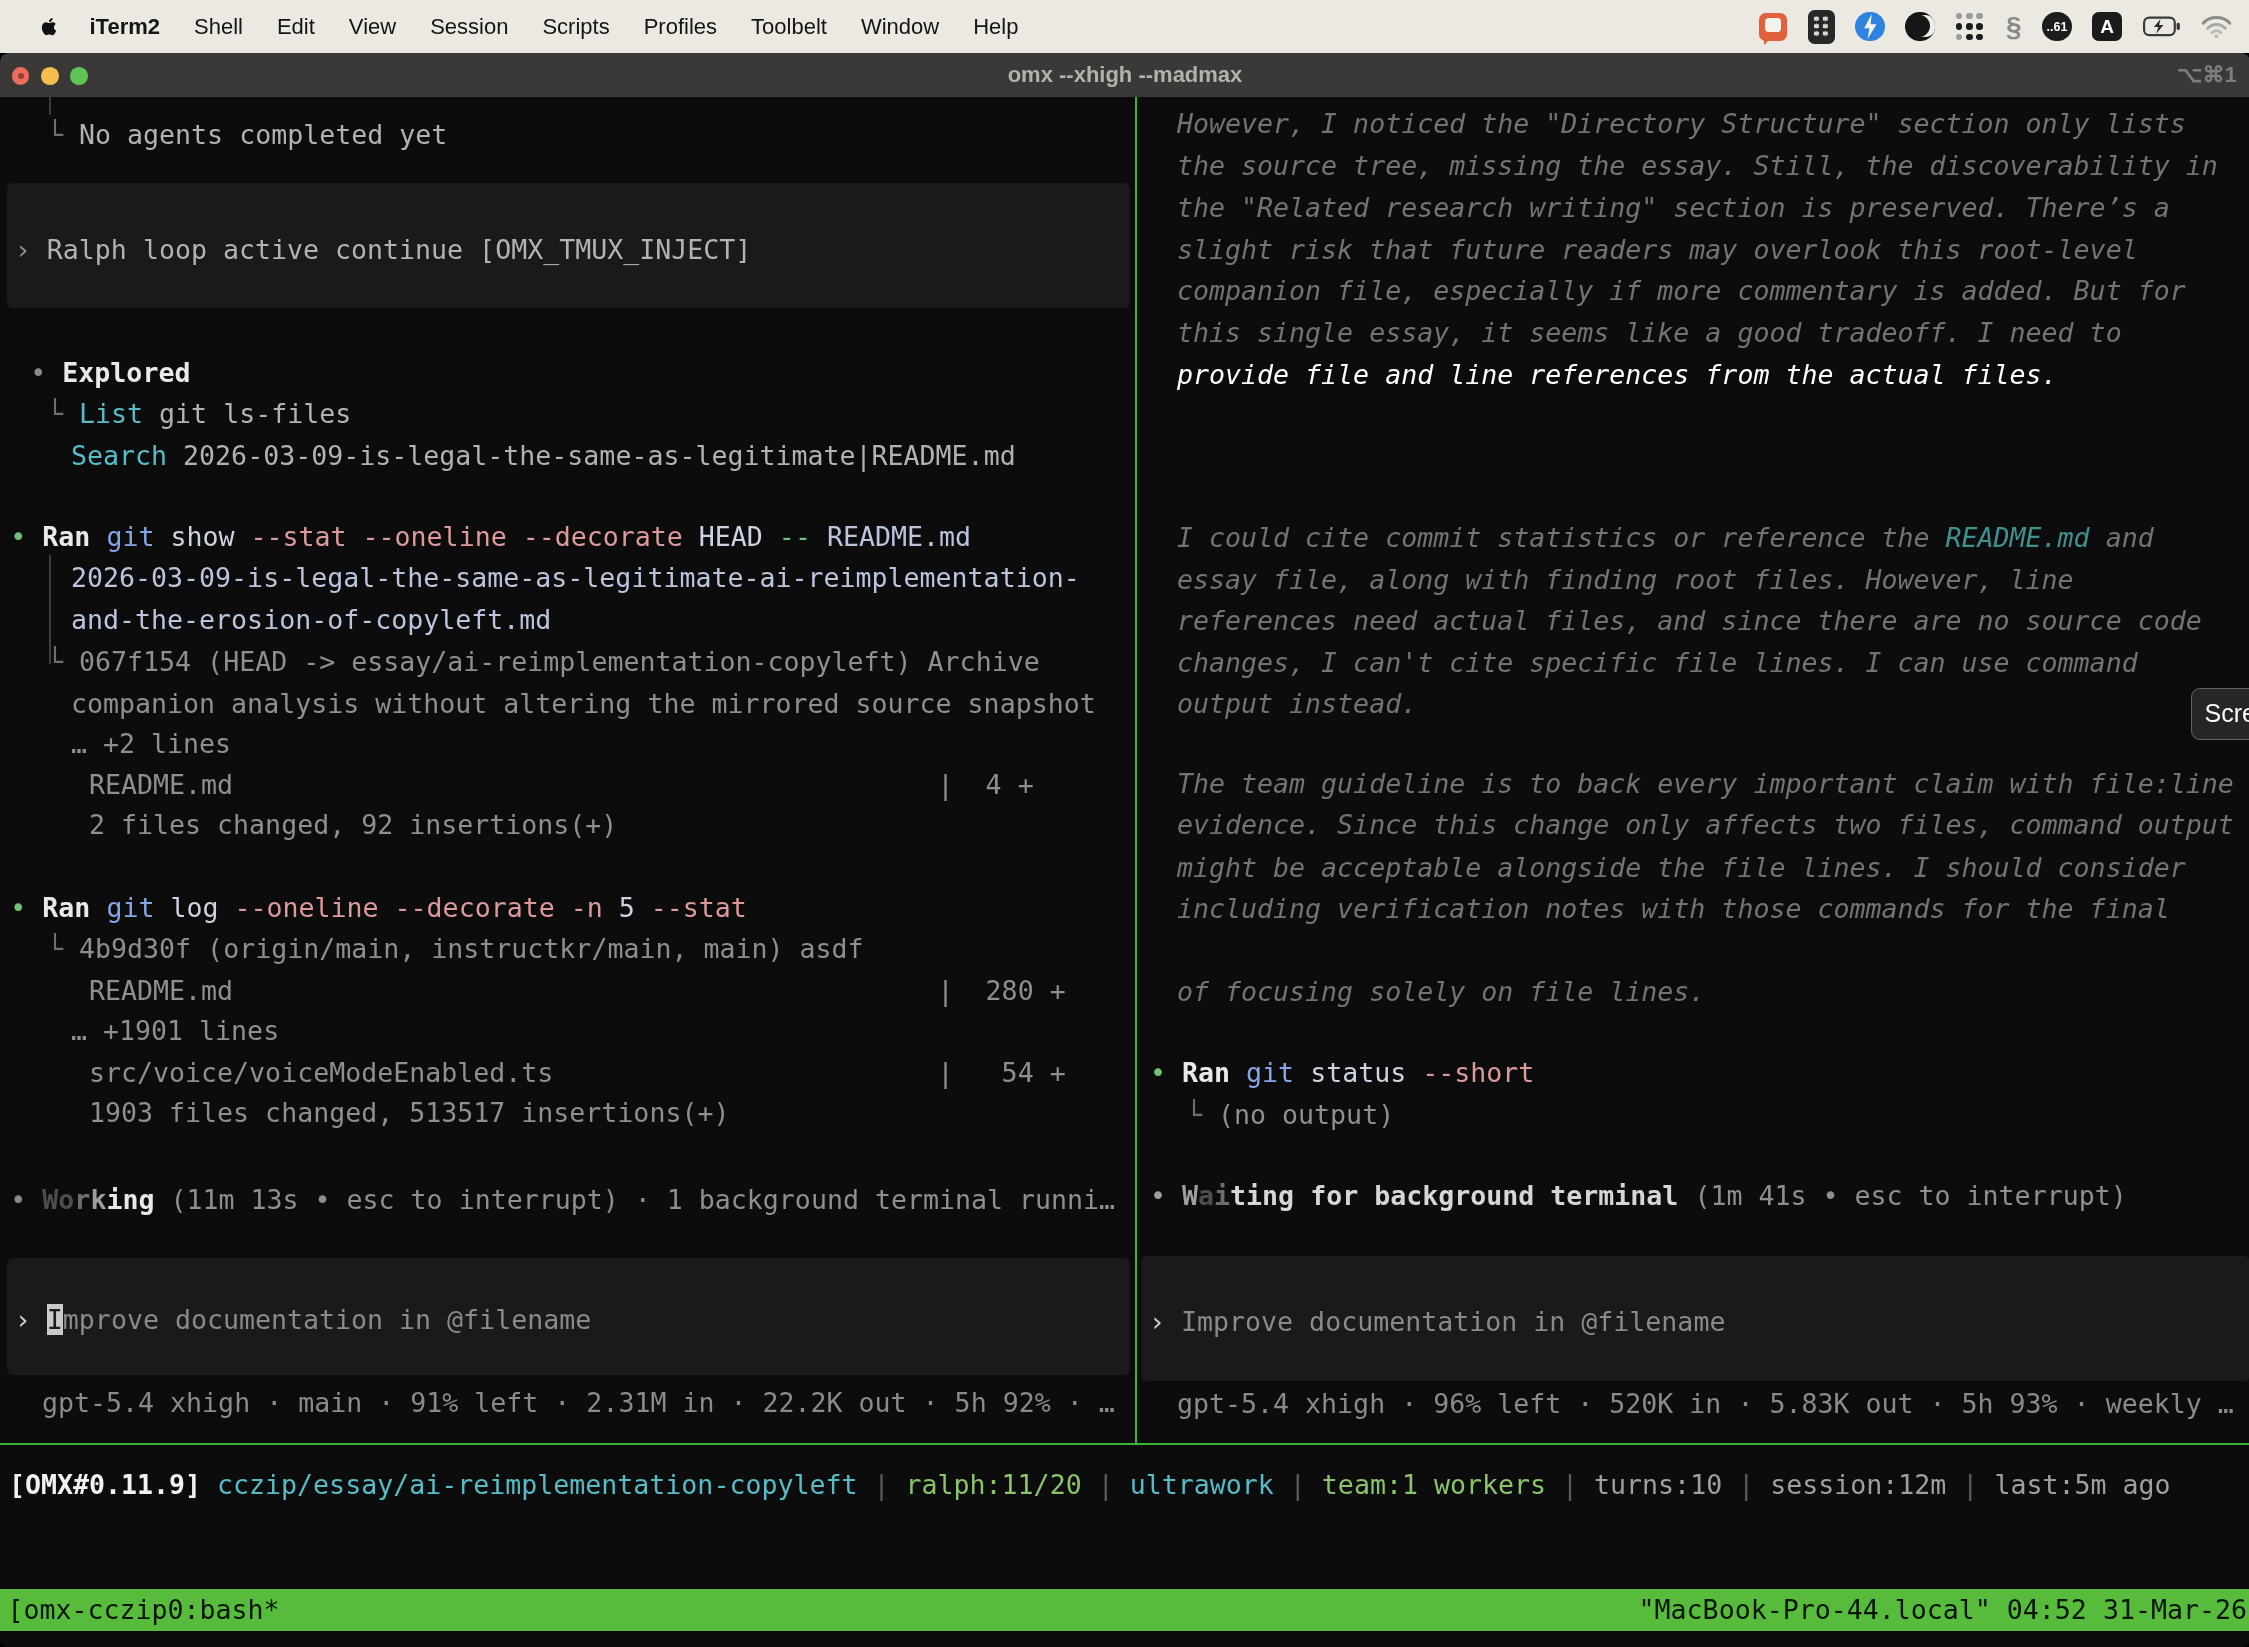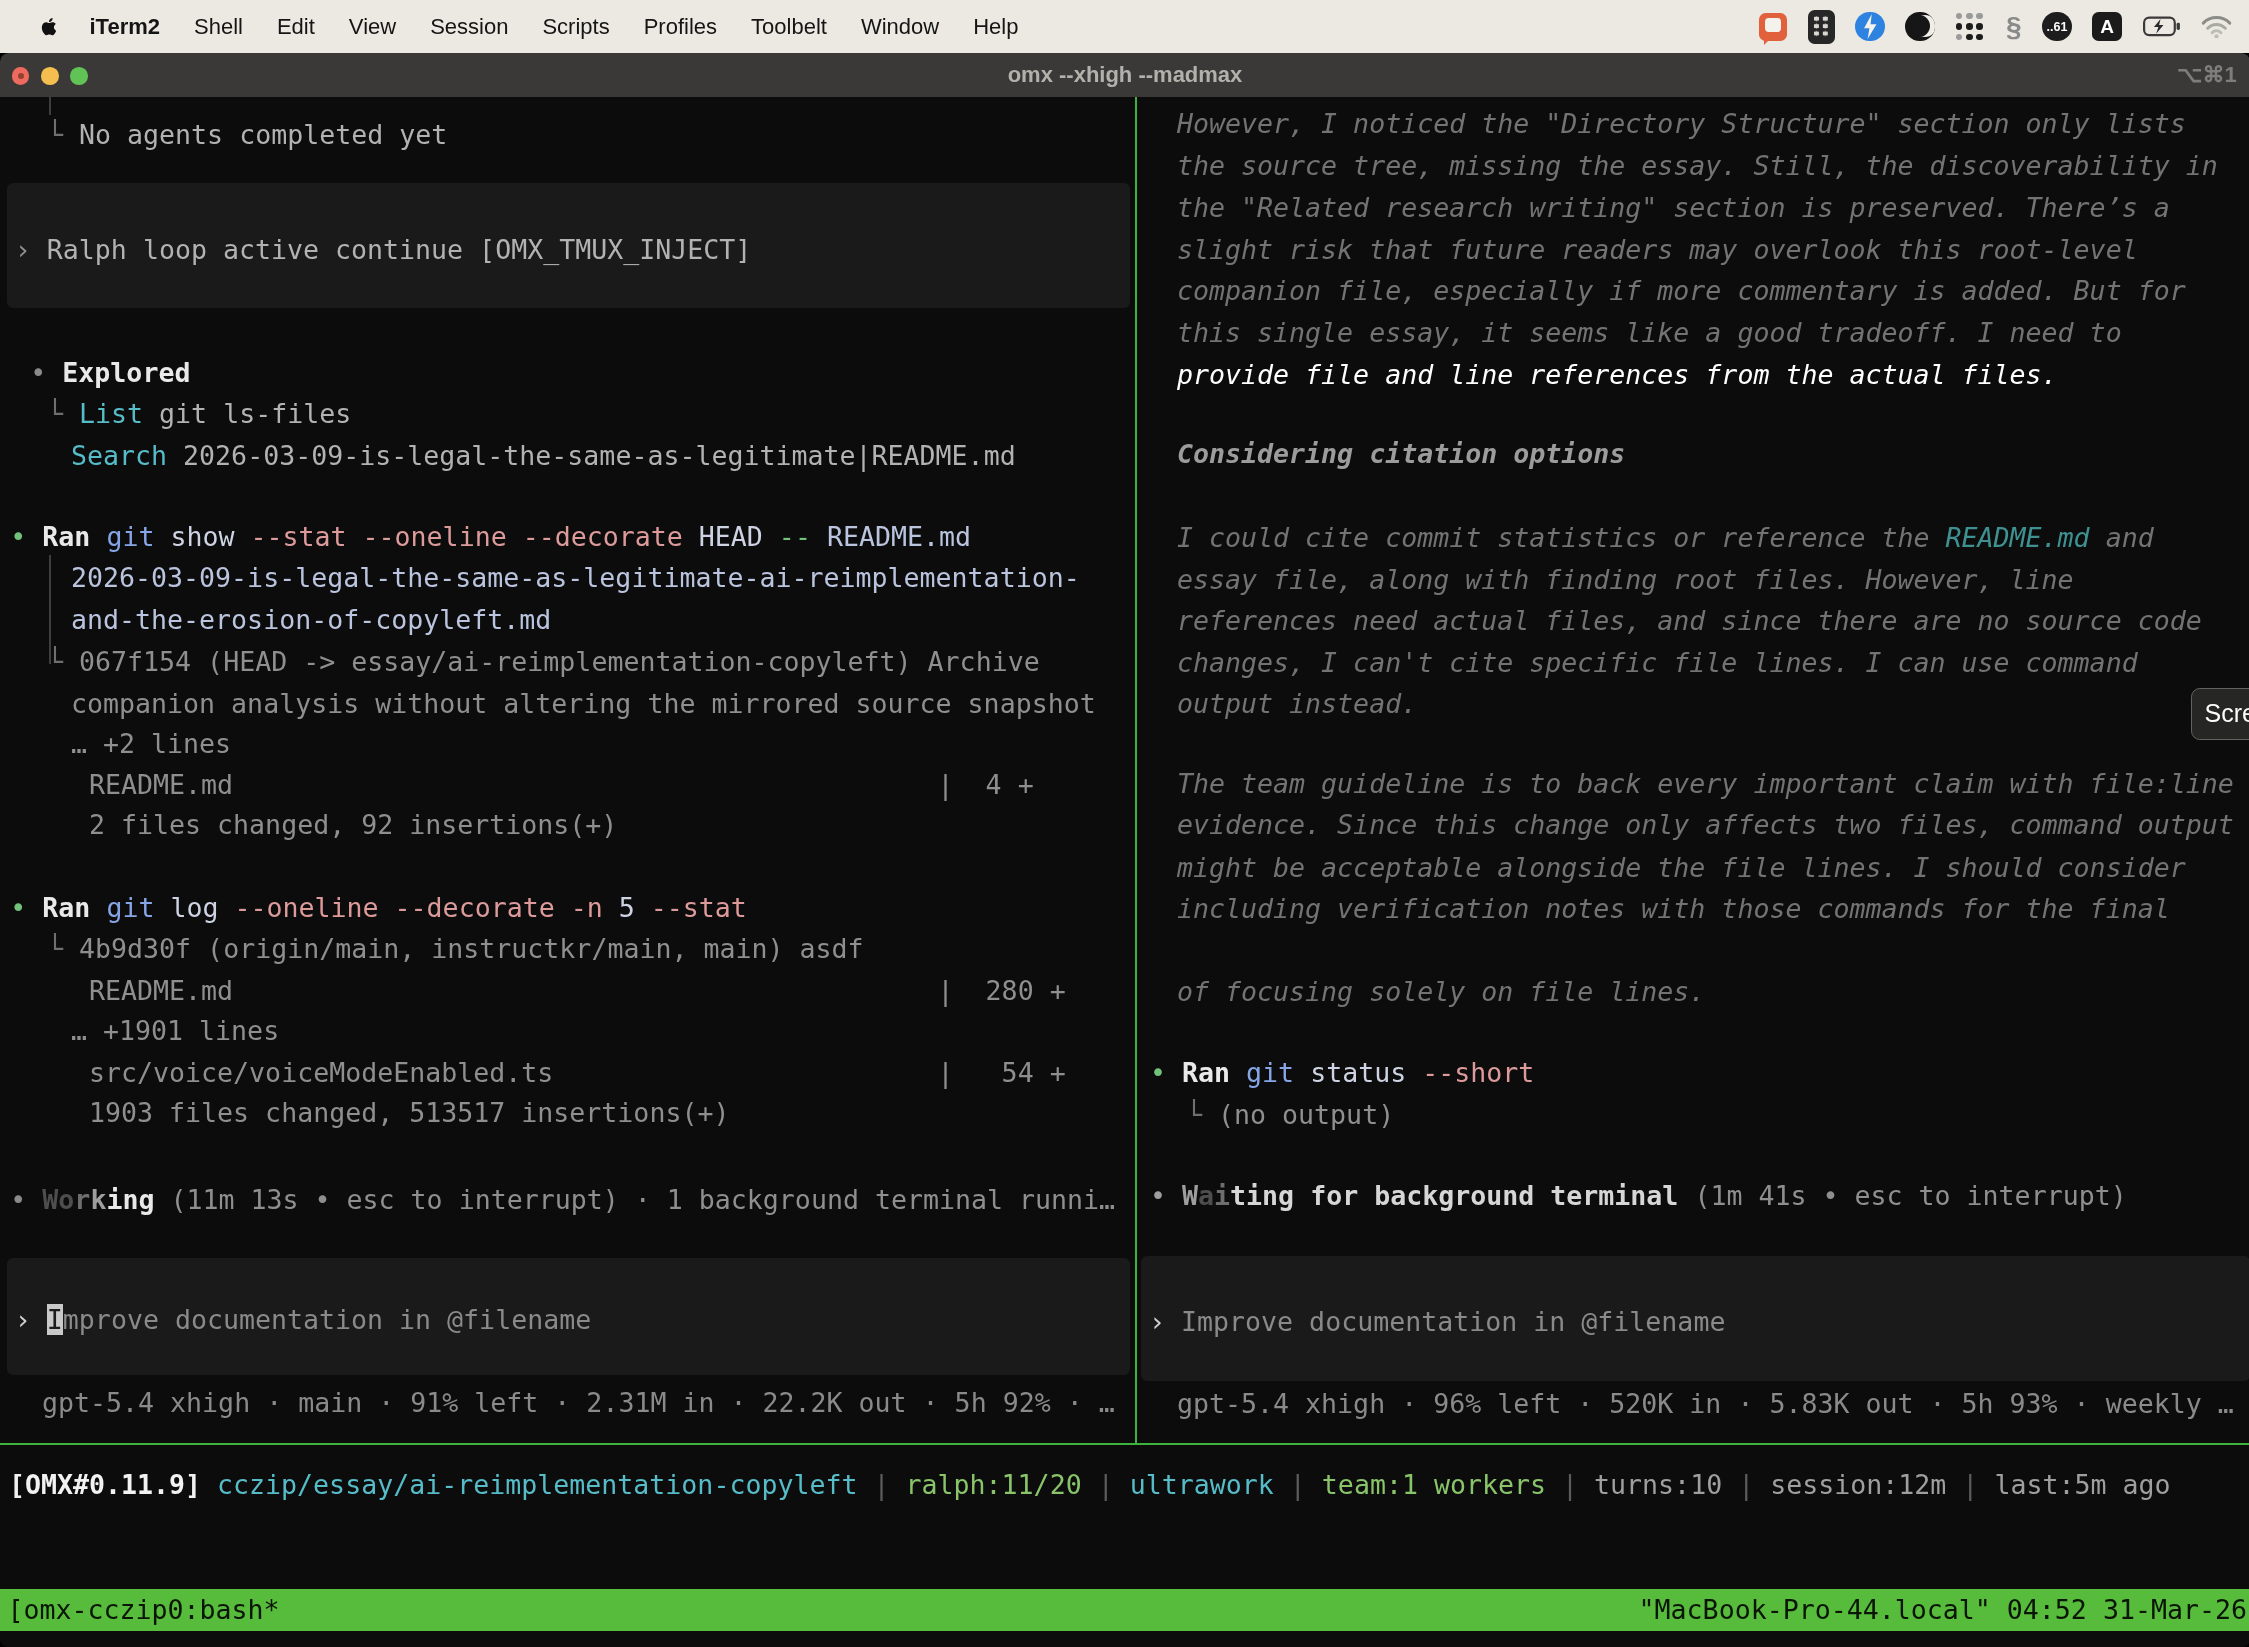--- a/index.html
+++ b/index.html
@@ -159,21 +159,20 @@
       <div class="tl-line" style="left: 10.3px; top: 1126px;"><span style="color: rgb(138, 138, 138);">• </span><span style="color: rgb(78, 78, 78); font-weight: bold;">Wo</span><span style="color: rgb(110, 110, 110); font-weight: bold;">r</span><span style="color: rgb(158, 158, 158); font-weight: bold;">k</span><span style="color: rgb(233, 233, 233); font-weight: bold;">ing</span><span style="color: rgb(143, 143, 143);"> (11m 13s • esc to interrupt) · 1 background terminal runni…</span></div>
       <div class="tl-line" style="left: 14.8px; top: 1246px;"><span style="color: rgb(207, 207, 207);">› </span><span style="background: rgb(201, 201, 201); color: rgb(27, 27, 27);">I</span><span style="color: rgb(138, 138, 138);">mprove documentation in @filename</span></div>
       <div class="tl-line" style="left: 42px; top: 1329px;"><span style="color: rgb(138, 138, 138);">gpt-5.4 xhigh · main · 91% left · 2.31M in · 22.2K out · 5h 92% · …</span></div>
       <div class="tl-line it" style="left: 1177px; top: 50px;"><span style="color: rgb(115, 115, 115);">However, I noticed the "Directory Structure" section only lists</span></div>
       <div class="tl-line it" style="left: 1177px; top: 92px;"><span style="color: rgb(115, 115, 115);">the source tree, missing the essay. Still, the discoverability in</span></div>
       <div class="tl-line it" style="left: 1177px; top: 134px;"><span style="color: rgb(115, 115, 115);">the "Related research writing" section is preserved. There’s a</span></div>
       <div class="tl-line it" style="left: 1177px; top: 217px;"><span style="color: rgb(115, 115, 115);">companion file, especially if more commentary is added. But for</span></div>
       <div class="tl-line it" style="left: 1177px; top: 176px;"><span style="color: rgb(115, 115, 115);">slight risk that future readers may overlook this root-level</span></div>
       <div class="tl-line it" style="left: 1177px; top: 259px;"><span style="color: rgb(115, 115, 115);">this single essay, it seems like a good tradeoff. I need to</span></div>
       <div class="tl-line it" style="left: 1177px; top: 301px;"><span style="color: #ffffff;">provide file and line references from the actual files.</span></div>
-      <div class="tl-line it" style="left: 1177px; top: 380px;"><span style="color: rgb(156, 156, 156); font-weight: bold;">Considering citation options</span></div>
       <div class="tl-line it" style="left: 1177px; top: 464px;"><span style="color: rgb(115, 115, 115);">I could cite commit statistics or reference the </span><span style="color: rgb(63, 145, 145);">README.md</span><span style="color: rgb(115, 115, 115);"> and</span></div>
       <div class="tl-line it" style="left: 1177px; top: 506px;"><span style="color: rgb(115, 115, 115);">essay file, along with finding root files. However, line</span></div>
       <div class="tl-line it" style="left: 1177px; top: 547px;"><span style="color: rgb(115, 115, 115);">references need actual files, and since there are no source code</span></div>
       <div class="tl-line it" style="left: 1177px; top: 589px;"><span style="color: rgb(115, 115, 115);">changes, I can't cite specific file lines. I can use command</span></div>
       <div class="tl-line it" style="left: 1177px; top: 630px;"><span style="color: rgb(115, 115, 115);">output instead.</span></div>
       <div class="tl-line it" style="left: 1177px; top: 710px;"><span style="color: rgb(115, 115, 115);">The team guideline is to back every important claim with file:line</span></div>
       <div class="tl-line it" style="left: 1177px; top: 751px;"><span style="color: rgb(115, 115, 115); margin-top: 24px;">evidence. Since this change only affects two files, command output</span></div>
       <div class="tl-line it" style="left: 1177px; top: 794px;"><span style="color: rgb(115, 115, 115);">might be acceptable alongside the file lines. I should consider</span></div>
       <div class="tl-line it" style="left: 1177px; top: 835px;"><span style="color: rgb(115, 115, 115);">including verification notes with those commands for the final</span></div>
       <div class="tl-line it" style="left: 1177px; top: 918px;"><span style="color: rgb(115, 115, 115);">of focusing solely on file lines.</span></div>

